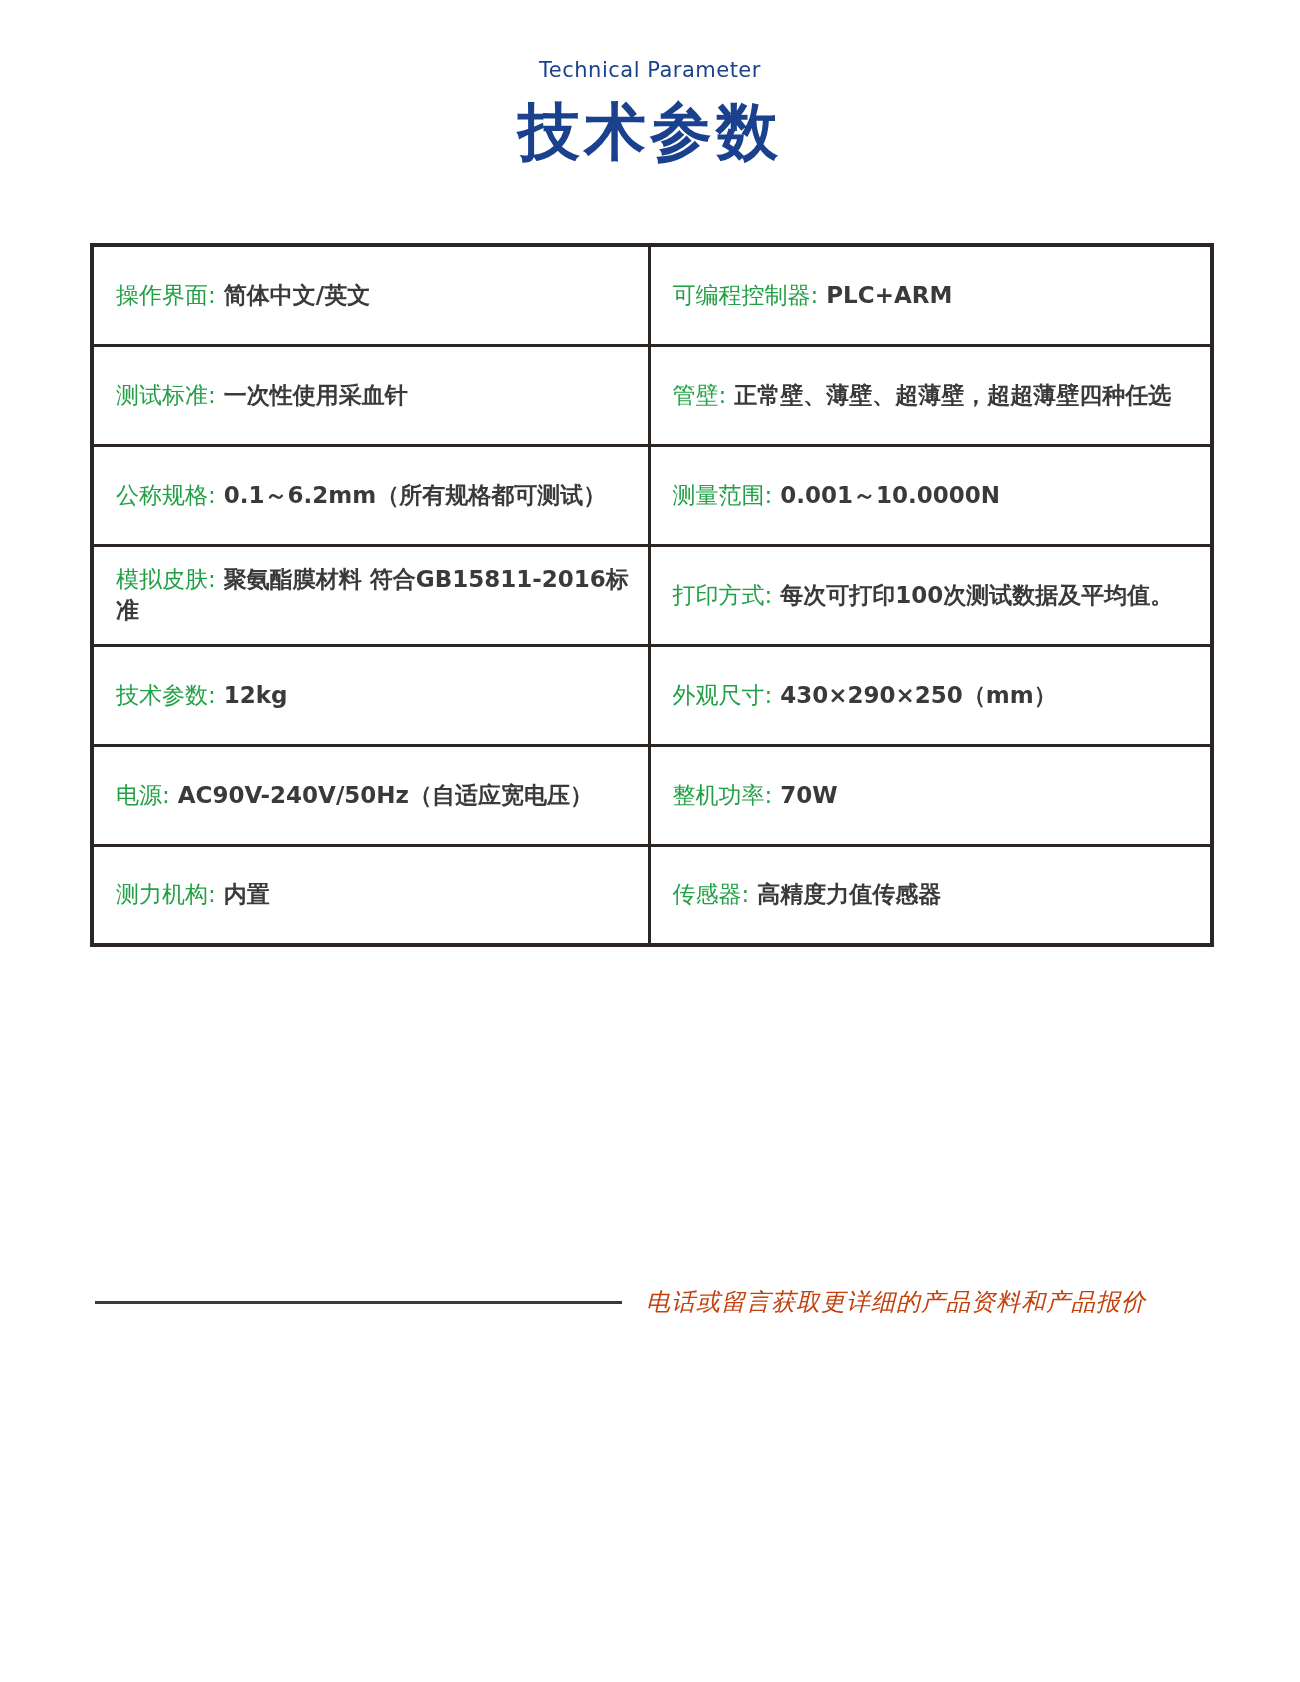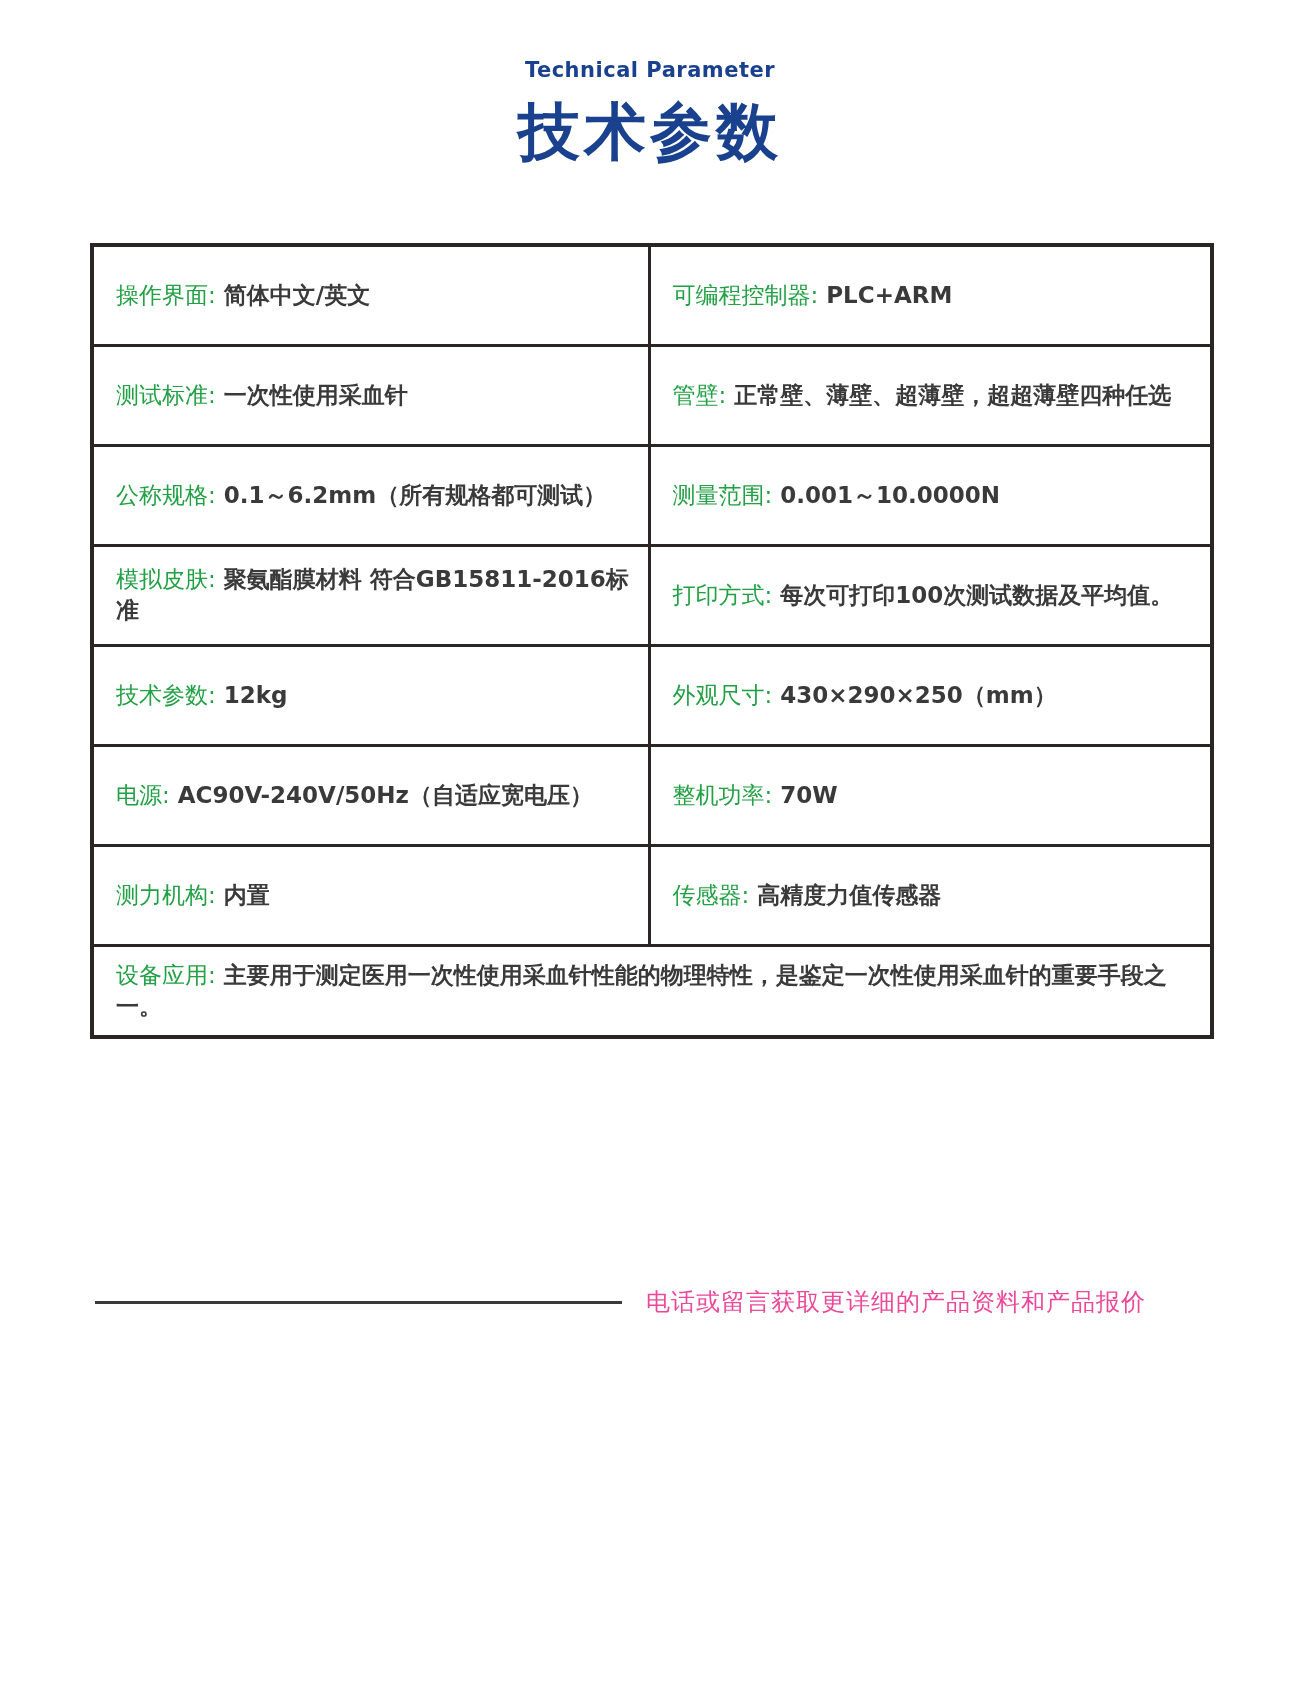--- a/index.html
+++ b/index.html
@@ -12,21 +12,21 @@
   html,body{background:#ffffff;}
   body{
     width:1300px;height:1682px;
     font-family:"DejaVu Sans","Liberation Sans",sans-serif;
     color:var(--text-dark);
     position:relative;
   }
   .header{ text-align:center; padding-top:58px; }
   .subtitle{
     color:var(--accent-blue);
-    font-size:21px; font-weight:700; letter-spacing:.5px;
+    font-size:21px; font-weight:400; letter-spacing:.5px;
   }
   .title{
     color:var(--accent-blue);
     font-size:62px; font-weight:800; letter-spacing:4px;
     margin-top:16px; line-height:1.1;
   }
   .spec-table{
     position:absolute; left:90px; top:243px; width:1120px;
     border-collapse:collapse; table-layout:fixed;
   }
@@ -43,21 +43,21 @@
   .val{ color:var(--text-dark); font-weight:700; }
   .app-row td{ height:92px; }
   .footer{
     position:absolute; left:95px; top:1286px; width:1115px;
     display:flex; align-items:center;
   }
   .footer-line{
     width:527px; height:0; border-top:3px solid #3a3a3a; flex:none;
     margin-right:24px;
   }
-  .footer-note{ font-size:24px; color:#ec4899; font-weight:500; letter-spacing:1px; }
+  .footer-note{ font-size:24px; color:#c2410c; font-weight:500; letter-spacing:1px;font-style:italic; }
 </style>
 </head>
 <body>
 
 <div class="header">
   <div class="subtitle">Technical Parameter</div>
   <div class="title">技术参数</div>
 </div>
 
 <table class="spec-table">
@@ -115,24 +115,19 @@
       </td>
     </tr>
     <tr>
       <td class="cell">
         <span class="lbl">测力机构:</span><span class="val">内置</span>
       </td>
       <td class="cell">
         <span class="lbl">传感器:</span><span class="val">高精度力值传感器</span>
       </td>
     </tr>
-    <tr class="app-row">
-      <td class="cell" colspan="2">
-        <span class="lbl">设备应用:</span><span class="val">主要用于测定医用一次性使用采血针性能的物理特性，是鉴定一次性使用采血针的重要手段之一。</span>
-      </td>
-    </tr>
   </tbody>
 </table>
 
 <div class="footer">
   <div class="footer-line"></div>
   <div class="footer-note">电话或留言获取更详细的产品资料和产品报价</div>
 </div>
 
 </body></html>

